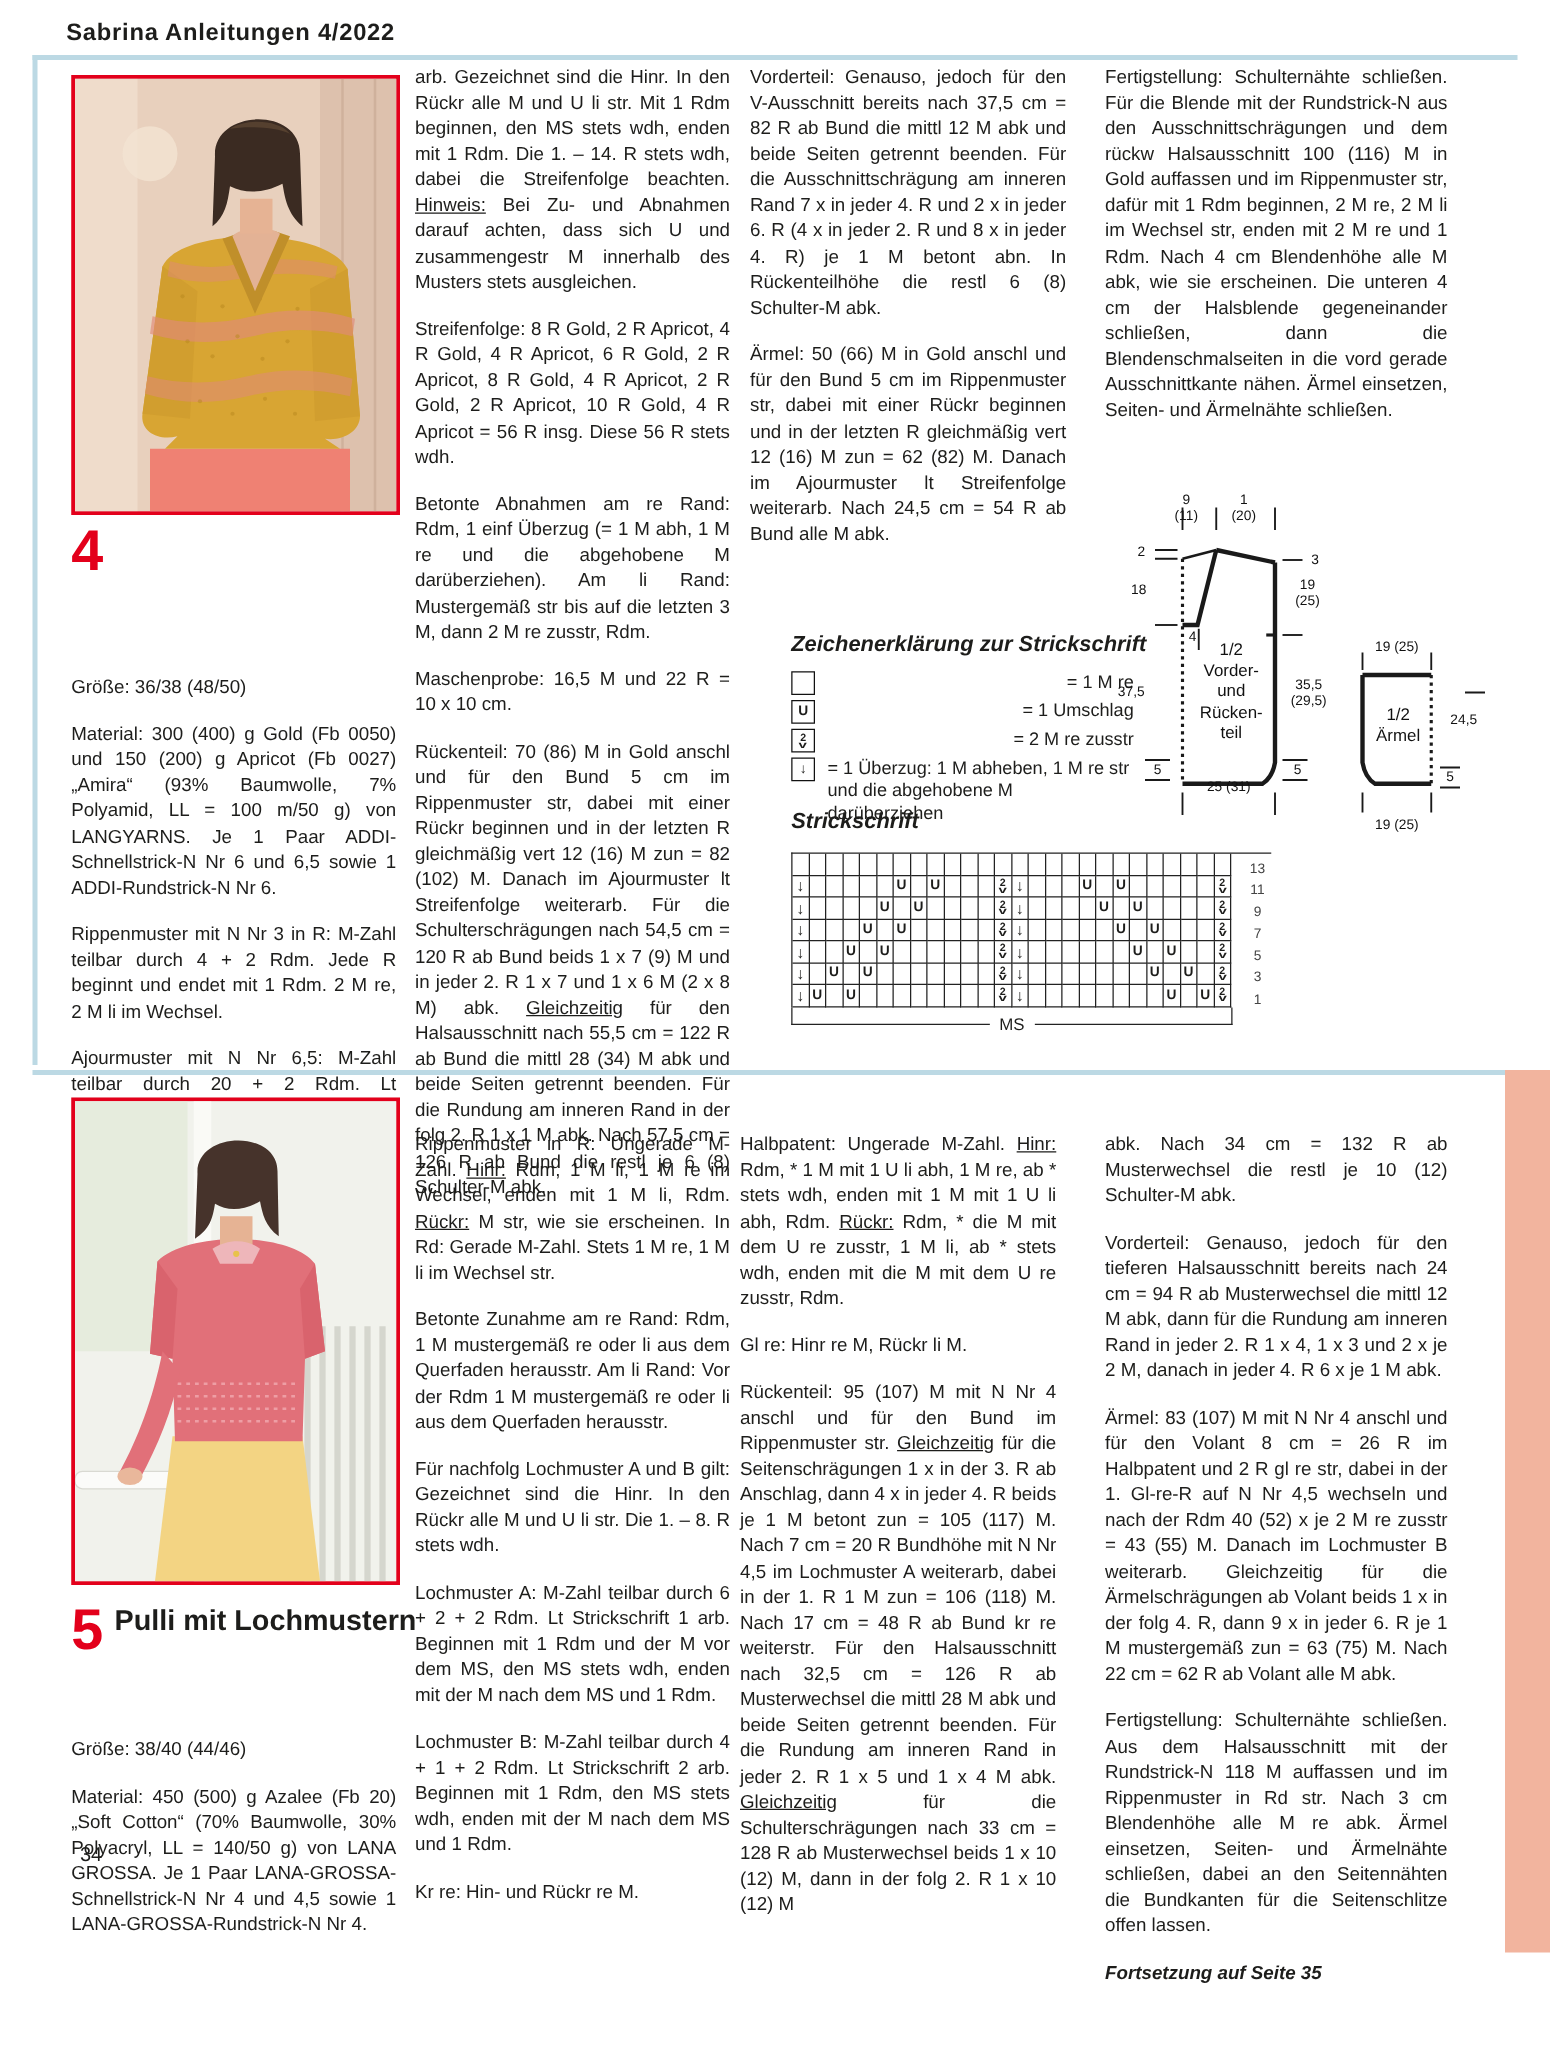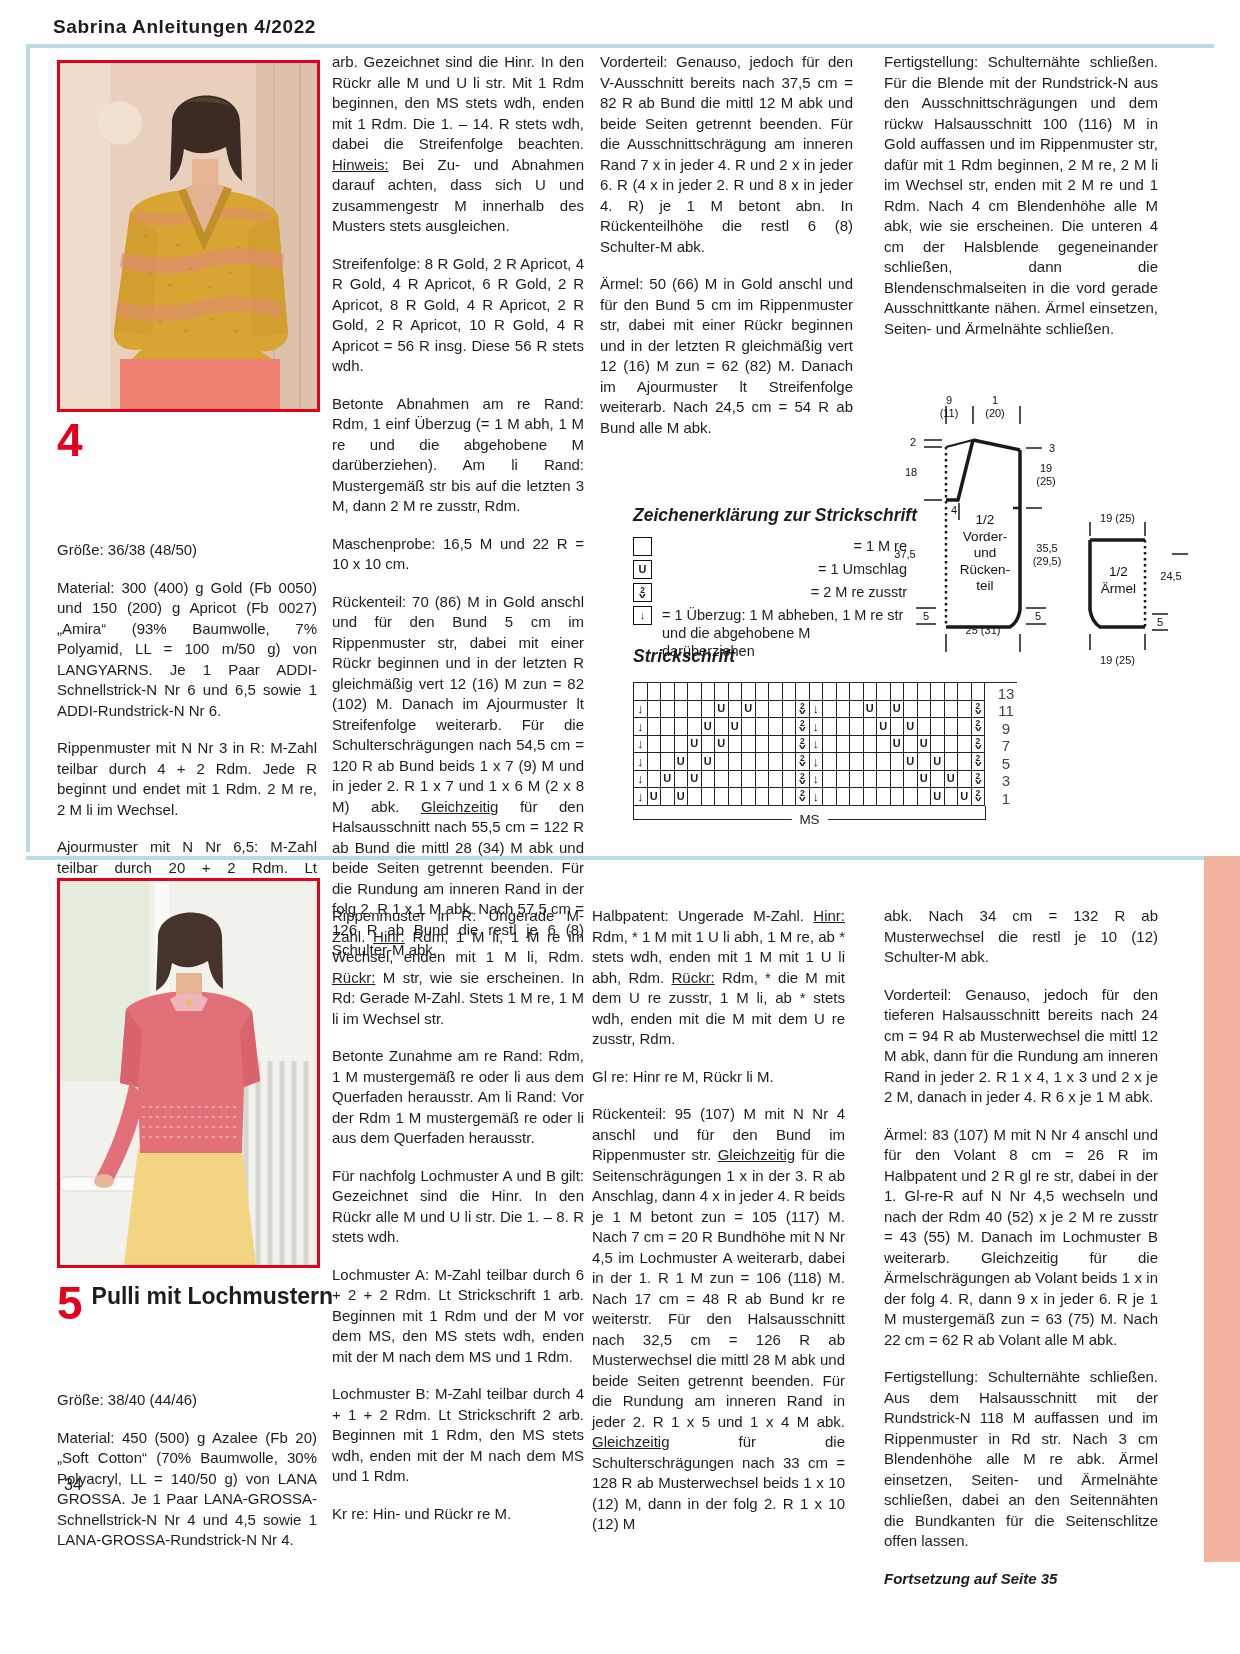--- a/index.html
+++ b/index.html
@@ -27,21 +27,21 @@
   .legend-row{display:flex;align-items:flex-start;margin-bottom:4px;font-size:14.5px;line-height:18px;justify-content:space-between;}
   .legend-row .cell{flex:0 0 auto;width:17px;height:17px;border:1.8px solid #111;margin-right:10px;
     display:flex;flex-direction:column;align-items:center;justify-content:center;font-weight:bold;font-size:11px;line-height:1;}
   .legend-text{max-width:245px;}
   
   .chartgrid{border-left:1.4px solid #222;border-top:1.4px solid #222;display:inline-block;}
   .chart-row{display:flex;}
   .chart-cell{box-sizing:border-box;width:13.5px;height:17.5px;border-right:1.4px solid #222;border-bottom:1.4px solid #222;
     display:flex;flex-direction:column;align-items:center;justify-content:center;font-weight:bold;font-size:11px;line-height:1;}
   .chart-cell.ca{font-size:13px;}
-  .chart-rowlabel{border:none!important;margin-left:10px;width:22px;font-size:15px;color:#444;
+  .chart-rowlabel{border:none!important;margin-left:10px;width:22px;font-size:11px;color:#444;
     display:flex;align-items:center;justify-content:flex-end;font-weight:normal;}
   .k2n{font-size:8.5px;line-height:7px;font-weight:bold;}
   .k2v{font-size:8px;line-height:6px;font-weight:bold;transform:scaleX(1.5);margin-top:-1px;}
   .ms-bracket{border-left:1.4px solid #222;border-right:1.4px solid #222;border-bottom:1.4px solid #222;height:13px;position:relative;}
   .ms-label{position:absolute;left:50%;transform:translate(-50%,6px);background:#fff;padding:0 8px;font-size:13.5px;}
   
   .schem-label{position:absolute;font-size:11px;line-height:12.5px;text-align:center;color:#111;}
   .schem-name{position:absolute;font-size:13.5px;line-height:16.5px;text-align:center;color:#111;}
   .footer-page{left:64px;top:1476px;font-size:16px;font-weight:normal;}
 </style>

